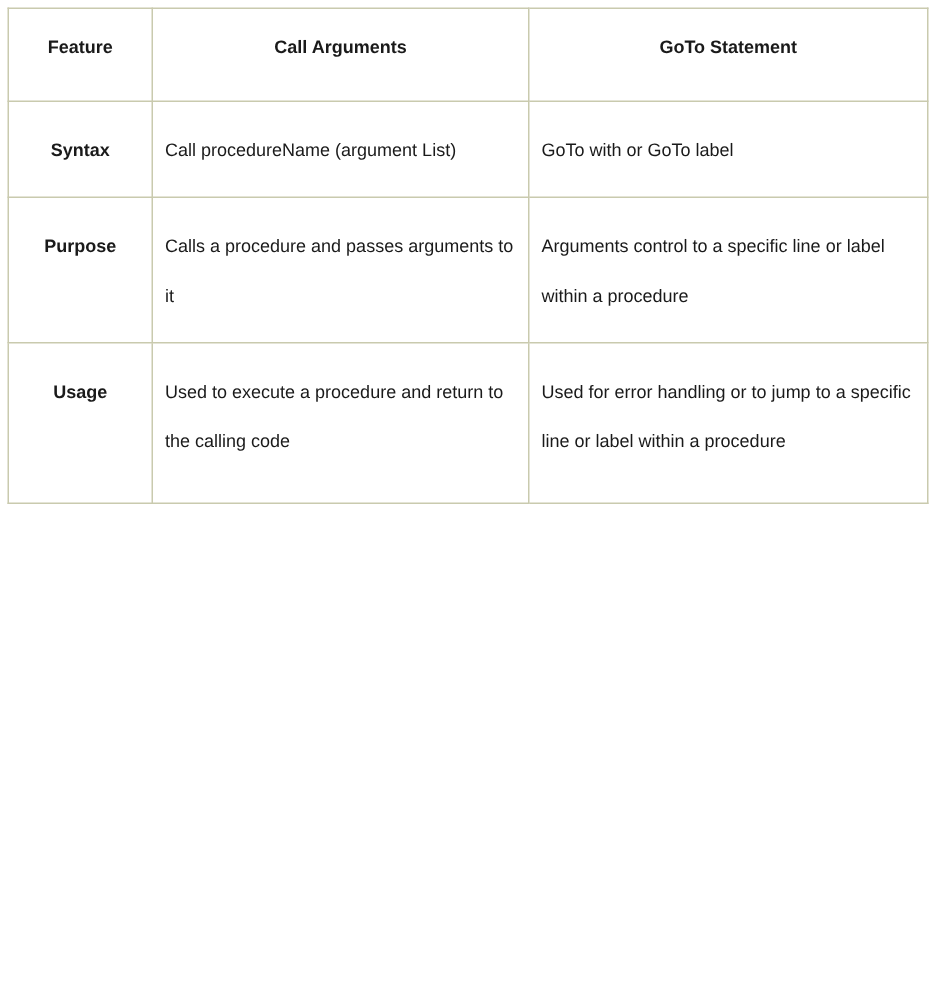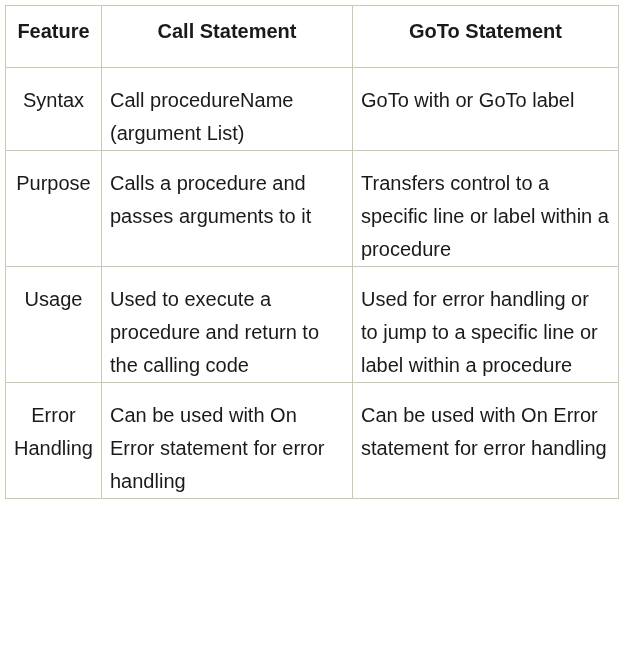--- a/index.html
+++ b/index.html
@@ -1,52 +1,52 @@
 <!DOCTYPE html>
 <html><head>
   <meta charset="utf-8">
   <style>
     html, body { margin: 0; padding: 0; background: #ffffff; }
     body { width: 626px; height: 654px; position: relative; overflow: hidden; }
     .tbl {
       position: absolute; left: 5px; top: 5px;
       border-collapse: collapse;
       font-family: "Liberation Sans", "DejaVu Sans", sans-serif;
-      font-size: 20px; color: #1a1a1a;
+      font-size: 12px; color: #1a1a1a;
       table-layout: fixed;
     }
     .tbl td {
       border: 1px solid #c9caae;
       vertical-align: top;
       padding: 0;
     }
     .tbl td .cell { padding: 16px 8px 0 8px; line-height: 33px; }
     .tbl tr.hdr td .cell { padding-top: 10px; line-height: 30px; }
     .c1 { width: 96px; }
     .c2 { width: 251px; }
     .c3 { width: 266px; }
-    .feat { text-align: center; font-weight: normal; }
+    .feat { text-align: center; font-weight: bold; }
     .hdr td .cell { text-align: center; font-weight: bold; }
   </style>
 </head>
 <body>
 
 <table class="tbl">
   <colgroup>
       <col class="c1">
       <col class="c2">
       <col class="c3">
     </colgroup>
   <tbody>
       <tr class="hdr" style="height:62px">
     <td>
           <div class="cell">Feature</div>
         </td>
     <td>
-          <div class="cell">Call Statement</div>
+          <div class="cell">Call Arguments</div>
         </td>
     <td>
           <div class="cell">GoTo Statement</div>
         </td>
   </tr>
   <tr style="height:64px">
     <td>
           <div class="cell feat">Syntax</div>
         </td>
     <td>
@@ -57,39 +57,28 @@
         </td>
   </tr>
   <tr style="height:97px">
     <td>
           <div class="cell feat">Purpose</div>
         </td>
     <td>
           <div class="cell">Calls a procedure and passes arguments to it</div>
         </td>
     <td>
-          <div class="cell">Transfers control to a specific line or label within a procedure</div>
+          <div class="cell">Arguments control to a specific line or label within a procedure</div>
         </td>
   </tr>
   <tr style="height:107px">
     <td>
           <div class="cell feat">Usage</div>
         </td>
     <td>
           <div class="cell">Used to execute a procedure and return to the calling code</div>
         </td>
     <td>
           <div class="cell">Used for error handling or to jump to a specific line or label within a procedure</div>
         </td>
   </tr>
-  <tr style="height:96px">
-    <td>
-          <div class="cell feat">Error Handling</div>
-        </td>
-    <td>
-          <div class="cell">Can be used with On Error statement for error handling</div>
-        </td>
-    <td>
-          <div class="cell">Can be used with On Error statement for error handling</div>
-        </td>
-  </tr>
 </tbody>
   </table>
 
 </body></html>

